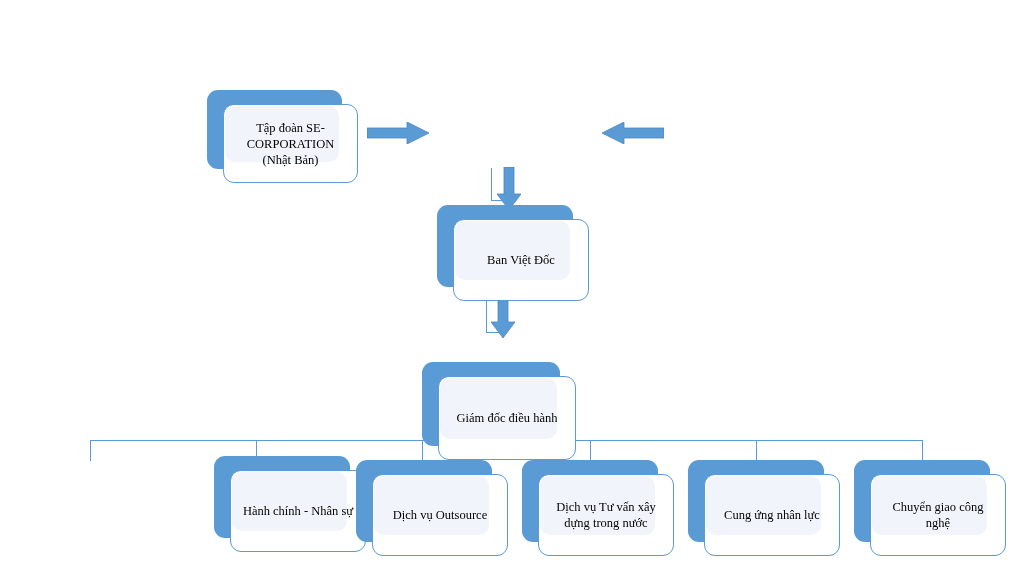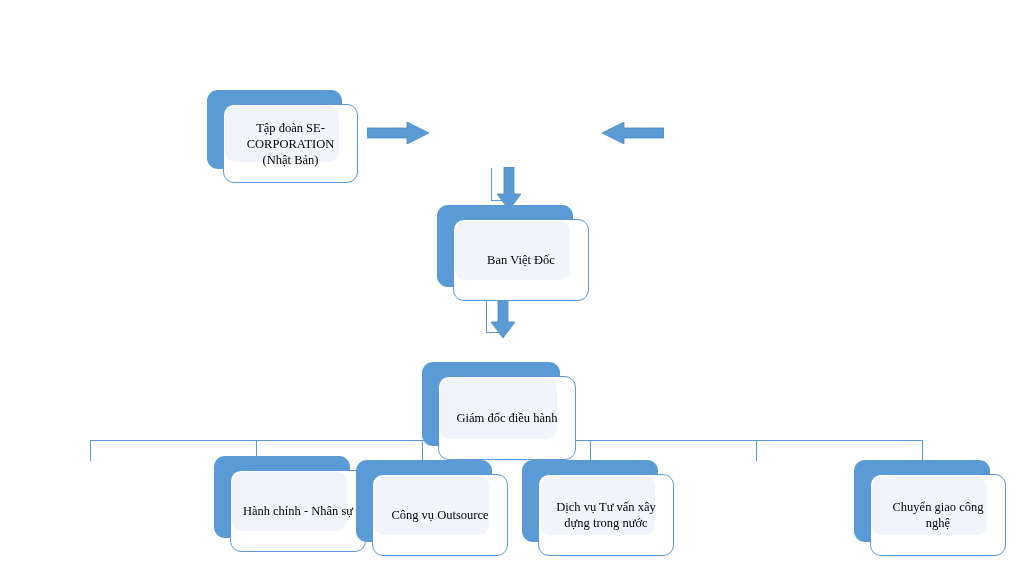--- a/index.html
+++ b/index.html
@@ -164,31 +164,38 @@
       <div class="inner-fill"></div>
     </div>
     <div class="node-label">Hành chính - Nhân sự</div>
   </div>
 
   <div class="node" style="left:356px; top:460px; width:136px; height:82px;">
     <div class="shadow-card"></div>
     <div class="front-card">
       <div class="inner-fill"></div>
     </div>
-    <div class="node-label">Công vụ Outsource</div>
+    <div class="node-label">Dịch vụ Outsource</div>
   </div>
 
   <div class="node" style="left:522px; top:460px; width:136px; height:82px;">
     <div class="shadow-card"></div>
     <div class="front-card">
       <div class="inner-fill"></div>
     </div>
     <div class="node-label">Dịch vụ Tư vấn xây dựng trong nước</div>
   </div>
 
+  <div class="node" style="left:688px; top:460px; width:136px; height:82px;">
+    <div class="shadow-card"></div>
+    <div class="front-card">
+      <div class="inner-fill"></div>
+    </div>
+    <div class="node-label">Cung ứng nhân lực</div>
+  </div>
 
   <div class="node" style="left:854px; top:460px; width:136px; height:82px;">
     <div class="shadow-card"></div>
     <div class="front-card">
       <div class="inner-fill"></div>
     </div>
     <div class="node-label">Chuyển giao công nghệ</div>
   </div>
 
 </div>

